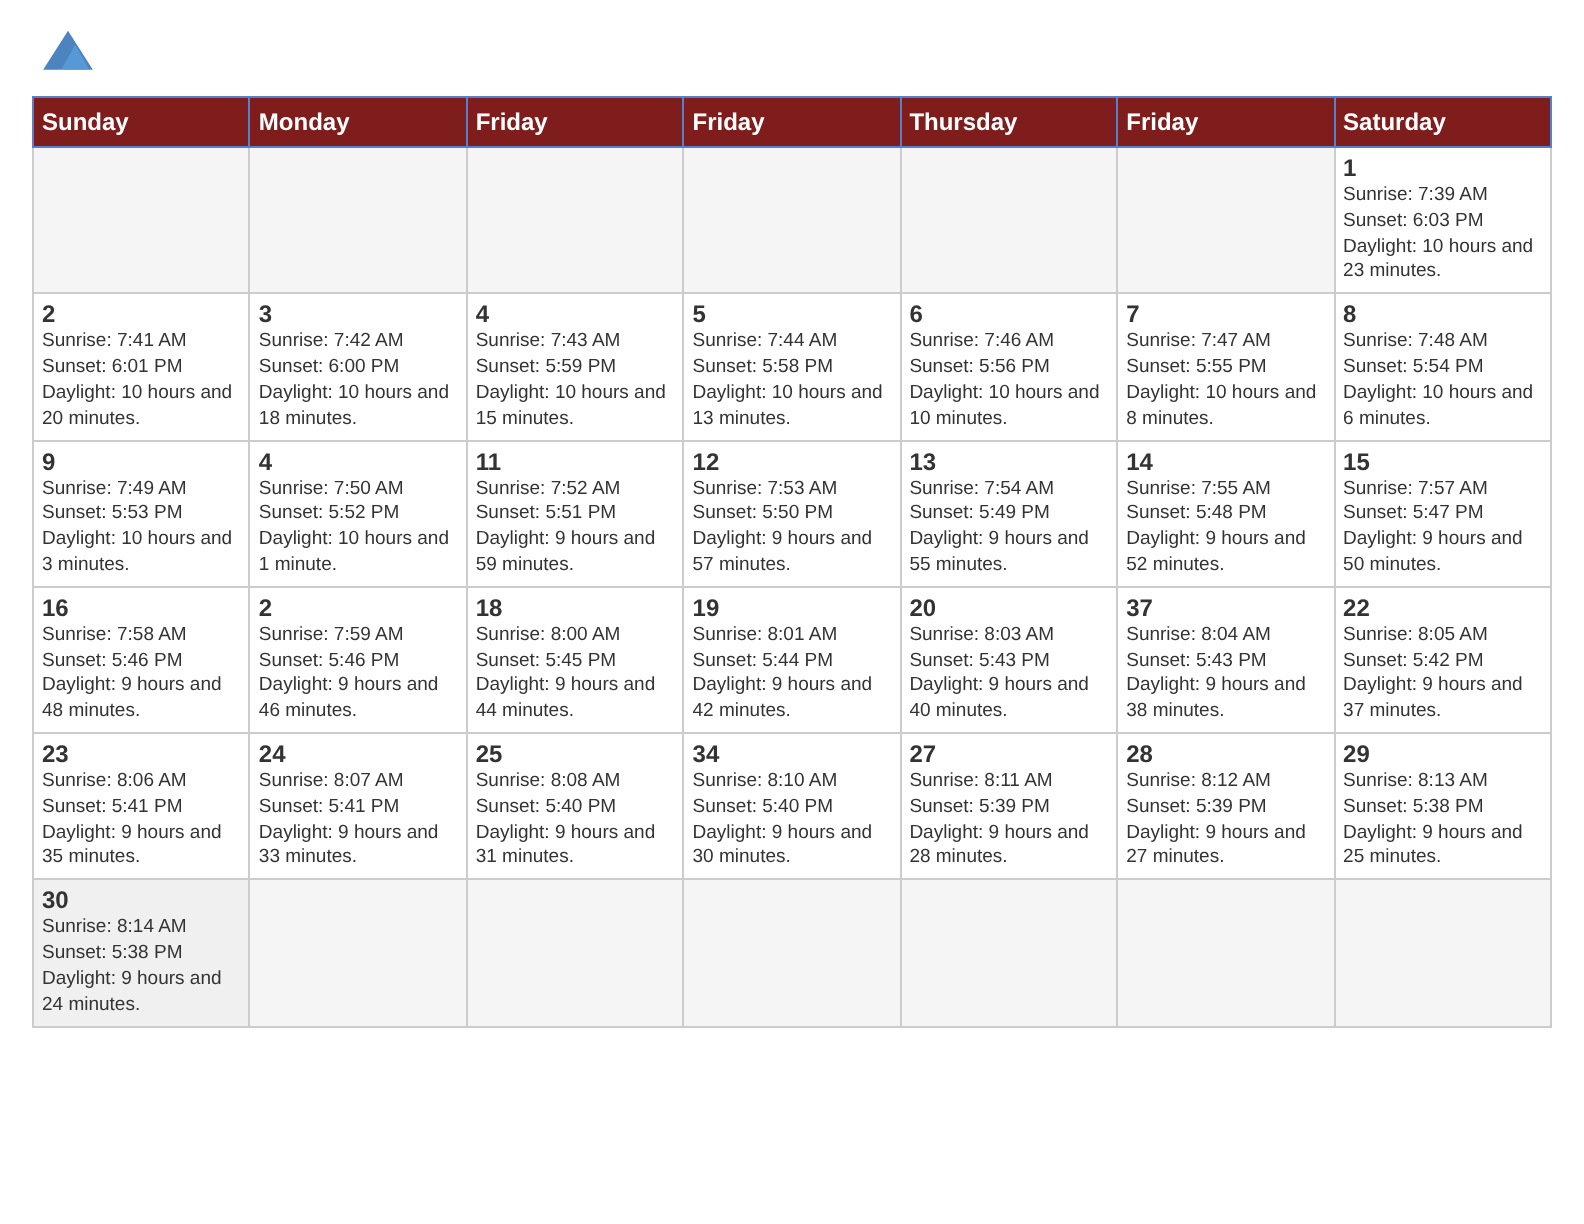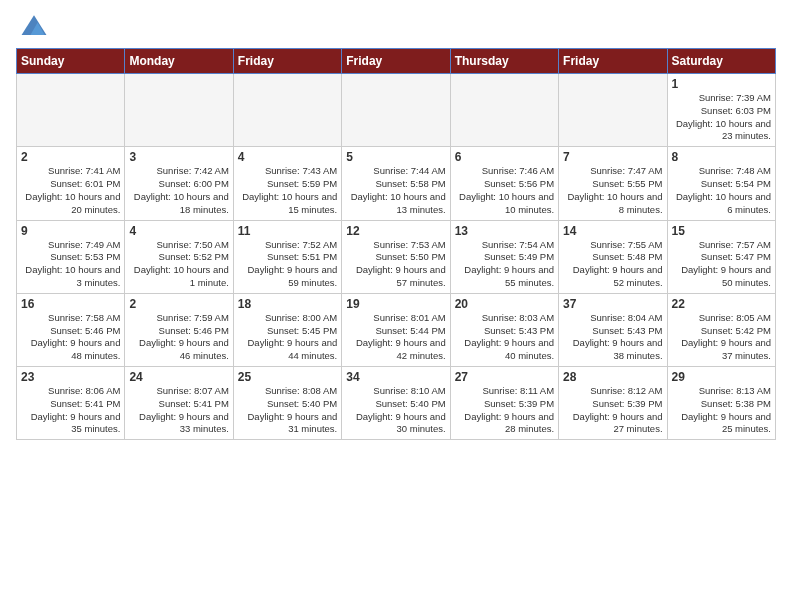--- a/index.html
+++ b/index.html
@@ -73,21 +73,20 @@
       font-size: 12px;
       font-weight: bold;
       color: #333;
       display: block;
       margin-bottom: 1px;
     }
     .day-info {
       font-size: 9.5px;
       color: #333;
       line-height: 1.35;
-      text-align: right;
     }
     .row-last td {
       background: #f0f0f0;
     }
   </style>
 </head>
 <body>
 
 <div class="page">
   <div class="header-area">
@@ -246,15 +245,27 @@
           </td>
           <td>
             <span class="day-number">28</span>
             <div class="day-info">Sunrise: 8:12 AM<br>Sunset: 5:39 PM<br>Daylight: 9 hours and 27 minutes.</div>
           </td>
           <td>
             <span class="day-number">29</span>
             <div class="day-info">Sunrise: 8:13 AM<br>Sunset: 5:38 PM<br>Daylight: 9 hours and 25 minutes.</div>
           </td>
         </tr>
+        <tr class="row-last">
+          <td>
+            <span class="day-number">30</span>
+            <div class="day-info">Sunrise: 8:14 AM<br>Sunset: 5:38 PM<br>Daylight: 9 hours and 24 minutes.</div>
+          </td>
+          <td class="empty"></td>
+          <td class="empty"></td>
+          <td class="empty"></td>
+          <td class="empty"></td>
+          <td class="empty"></td>
+          <td class="empty"></td>
+        </tr>
       </tbody>
   </table>
 </div>
 
 </body></html>

